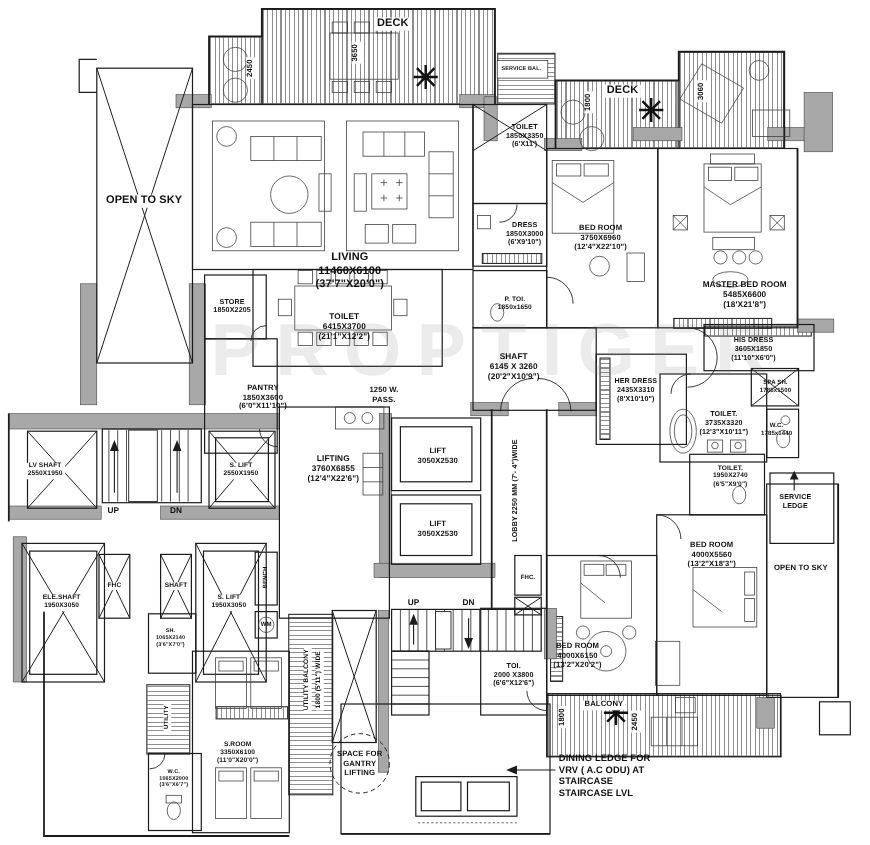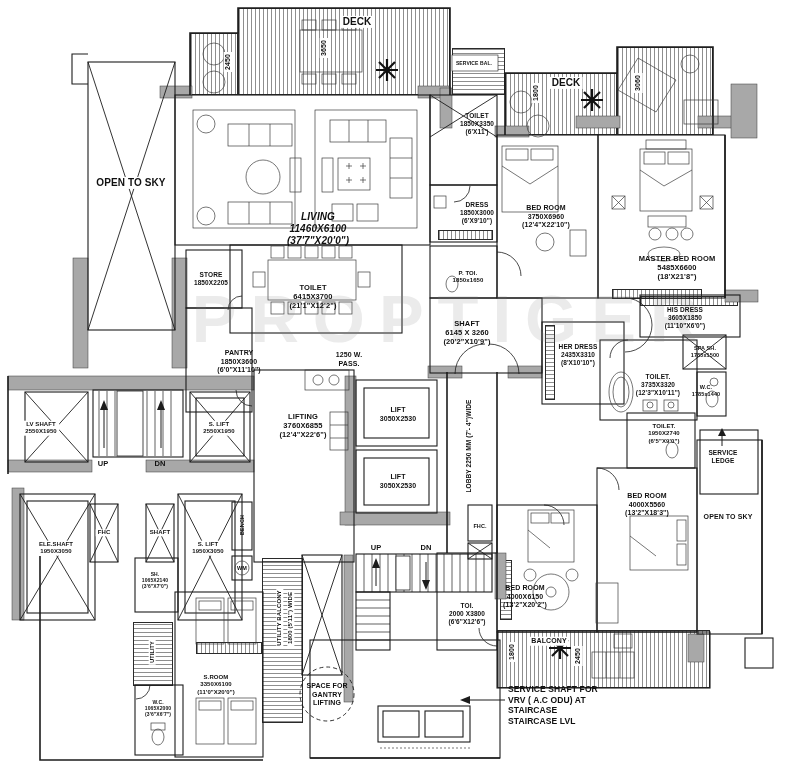--- a/index.html
+++ b/index.html
@@ -324,21 +324,21 @@
       <polygon points="722,428 718,436 726,436" fill="#1c1c1c" stroke="none"></polygon>
     </g>
 
     <g>
       <circle cx="327" cy="694" r="27" fill="none" stroke="#1c1c1c" stroke-width="0.9" stroke-dasharray="4 3"></circle>
     </g>
   </svg>
 
   <div class="wm">PROPTIGER</div>
 
-  <div class="lbl f8" style="left:318px;top:229px;font-style:italic;">
+  <div class="lbl f8" style="left:318px;top:247px;">
     <div>LIVING</div>
     <div>11460X6100</div>
     <div>(37'7"X20'0")</div>
   </div>
   <div class="lbl f75" style="left:313px;top:297px;">
     <div>TOILET</div>
     <div>6415X3700</div>
     <div>(21'1"X12'2")</div>
   </div>
   <div class="lbl f65" style="left:211px;top:279px;">
@@ -504,19 +504,19 @@
   <div class="lbl f7 vert bg" style="left:512px;top:652px;">1800</div>
   <div class="lbl f7 vert bg" style="left:578px;top:656px;">2450</div>
 
   <div class="lbl f7" style="left:327px;top:695px;">
     <div>SPACE FOR</div>
     <div>GANTRY</div>
     <div>LIFTING</div>
   </div>
 
   <div class="ann" style="left:508px;top:684px;">
-    <div>SERVICE SHAFT FOR</div>
+    <div>DINING LEDGE FOR</div>
     <div>VRV ( A.C ODU)  AT</div>
     <div>STAIRCASE</div>
     <div>STAIRCASE LVL</div>
   </div>
 
 </div>
 
 </body></html>

